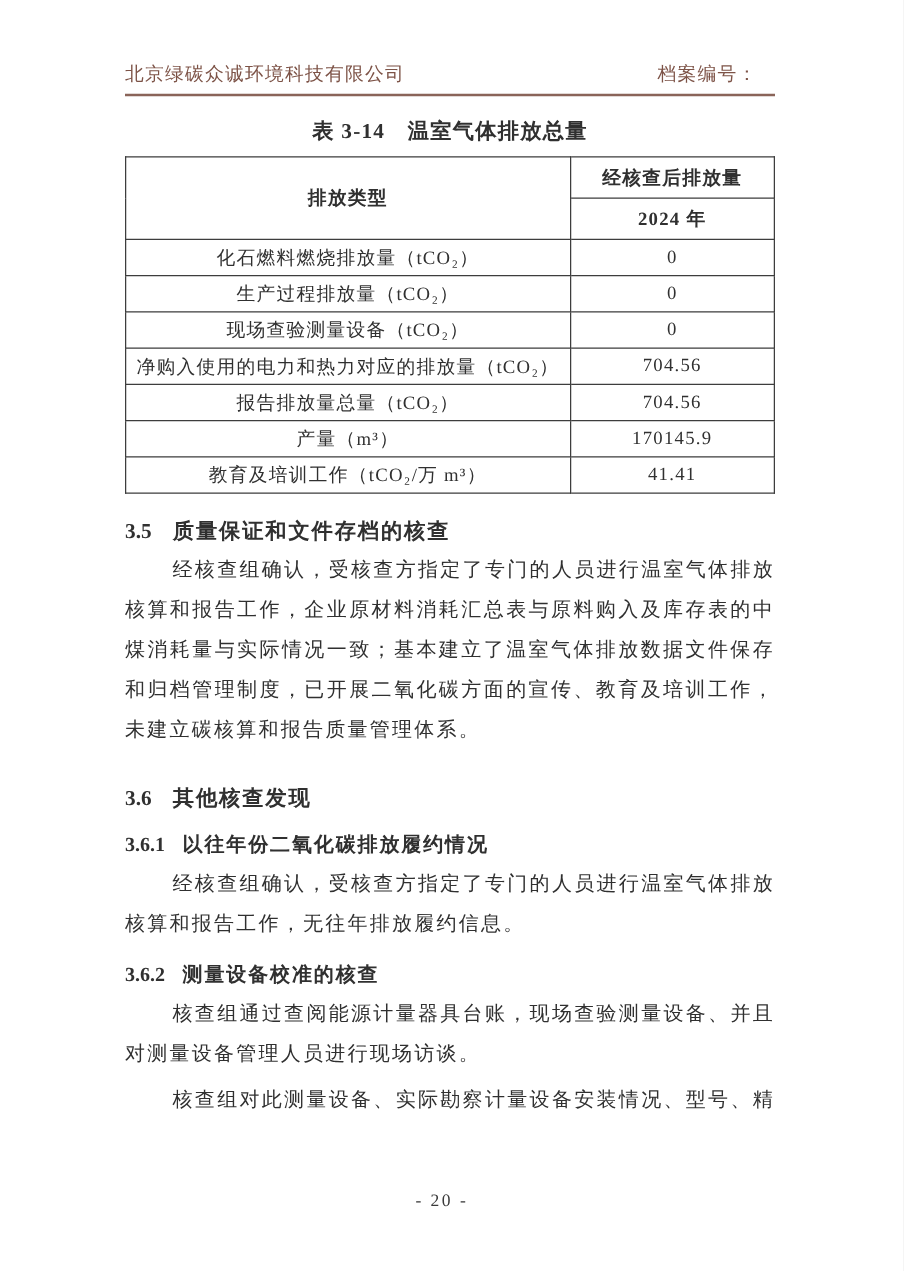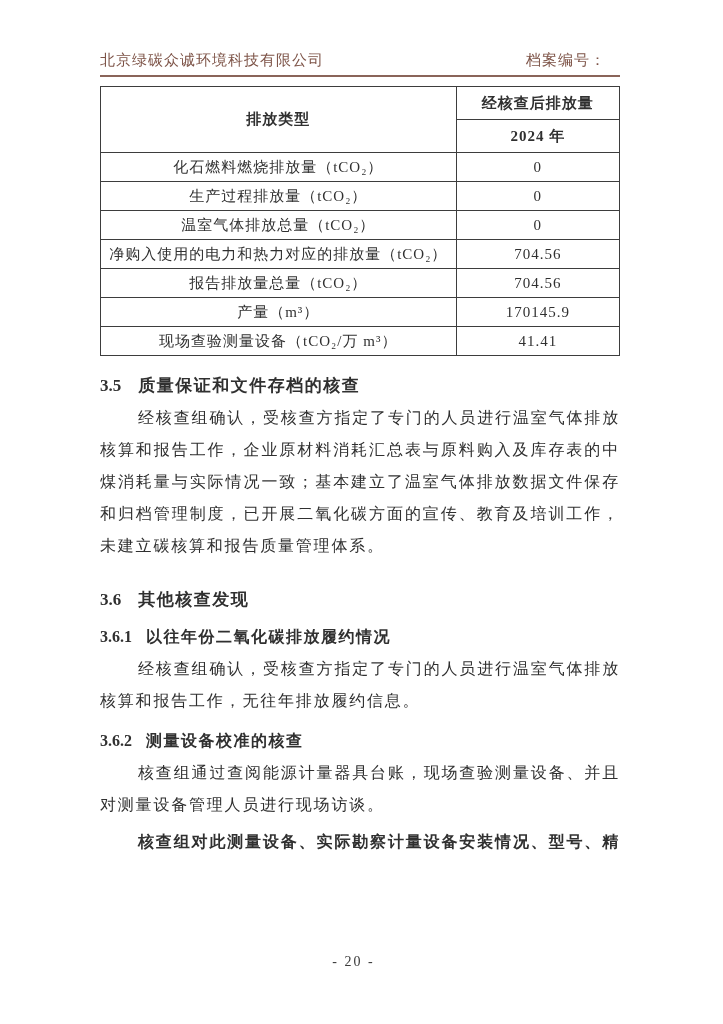--- a/index.html
+++ b/index.html
@@ -47,40 +47,41 @@
   .h3{font-weight:bold;font-size:16px;letter-spacing:1.5px;margin:14px 0 0;}
   .h3 .hnum{margin-right:14px;letter-spacing:0;}
   .mt26{margin-top:26px;}
   .mt16{margin-top:16px;}
   
   .para{
     font-size:16px;line-height:32px;
     text-align:justify;letter-spacing:1.8px;
     text-indent:38px;margin:5px 0 0;
   }
-  .para.fill{text-align-last:justify;font-weight:bold;}
+  .para.fill{text-align-last:justify;}
   
   .footer{
     position:absolute;left:0;right:16px;bottom:54px;
     text-align:center;font-size:14px;letter-spacing:2px;color:#3a3a3a;
   }
 </style>
 </head>
 <body>
 
 <div class="page">
 
   <div class="hdr">
     <span>北京绿碳众诚环境科技有限公司</span>
     <span class="right">
       <span class="lbl">档案编号：</span>
     </span>
   </div>
   <div class="hdr-rule"></div>
 
+  <div class="tbl-title">表 3-14　温室气体排放总量</div>
 
   <table class="emissions">
     <colgroup>
         <col style="width:68.5%">
         <col style="width:31.5%">
       </colgroup>
     <tbody>
       <tr class="hrow">
         <td rowspan="2">排放类型</td>
         <td>经核查后排放量</td>
@@ -90,37 +91,37 @@
       </tr>
       <tr class="drow">
         <td>化石燃料燃烧排放量（tCO₂）</td>
         <td>0</td>
       </tr>
       <tr class="drow">
         <td>生产过程排放量（tCO₂）</td>
         <td>0</td>
       </tr>
       <tr class="drow">
-        <td>温室气体排放总量（tCO₂）</td>
+        <td>现场查验测量设备（tCO₂）</td>
         <td>0</td>
       </tr>
       <tr class="drow">
         <td>净购入使用的电力和热力对应的排放量（tCO₂）</td>
         <td>704.56</td>
       </tr>
       <tr class="drow">
         <td>报告排放量总量（tCO₂）</td>
         <td>704.56</td>
       </tr>
       <tr class="drow">
         <td>产量（m³）</td>
         <td>170145.9</td>
       </tr>
       <tr class="drow">
-        <td>现场查验测量设备（tCO₂/万 m³）</td>
+        <td>教育及培训工作（tCO₂/万 m³）</td>
         <td>41.41</td>
       </tr>
     </tbody>
   </table>
 
   <div class="h2">
     <span class="hnum">3.5</span><span>质量保证和文件存档的核查</span>
   </div>
   <p class="para">经核查组确认，受核查方指定了专门的人员进行温室气体排放核算和报告工作，企业原材料消耗汇总表与原料购入及库存表的中煤消耗量与实际情况一致；基本建立了温室气体排放数据文件保存和归档管理制度，已开展二氧化碳方面的宣传、教育及培训工作，未建立碳核算和报告质量管理体系。</p>
 

